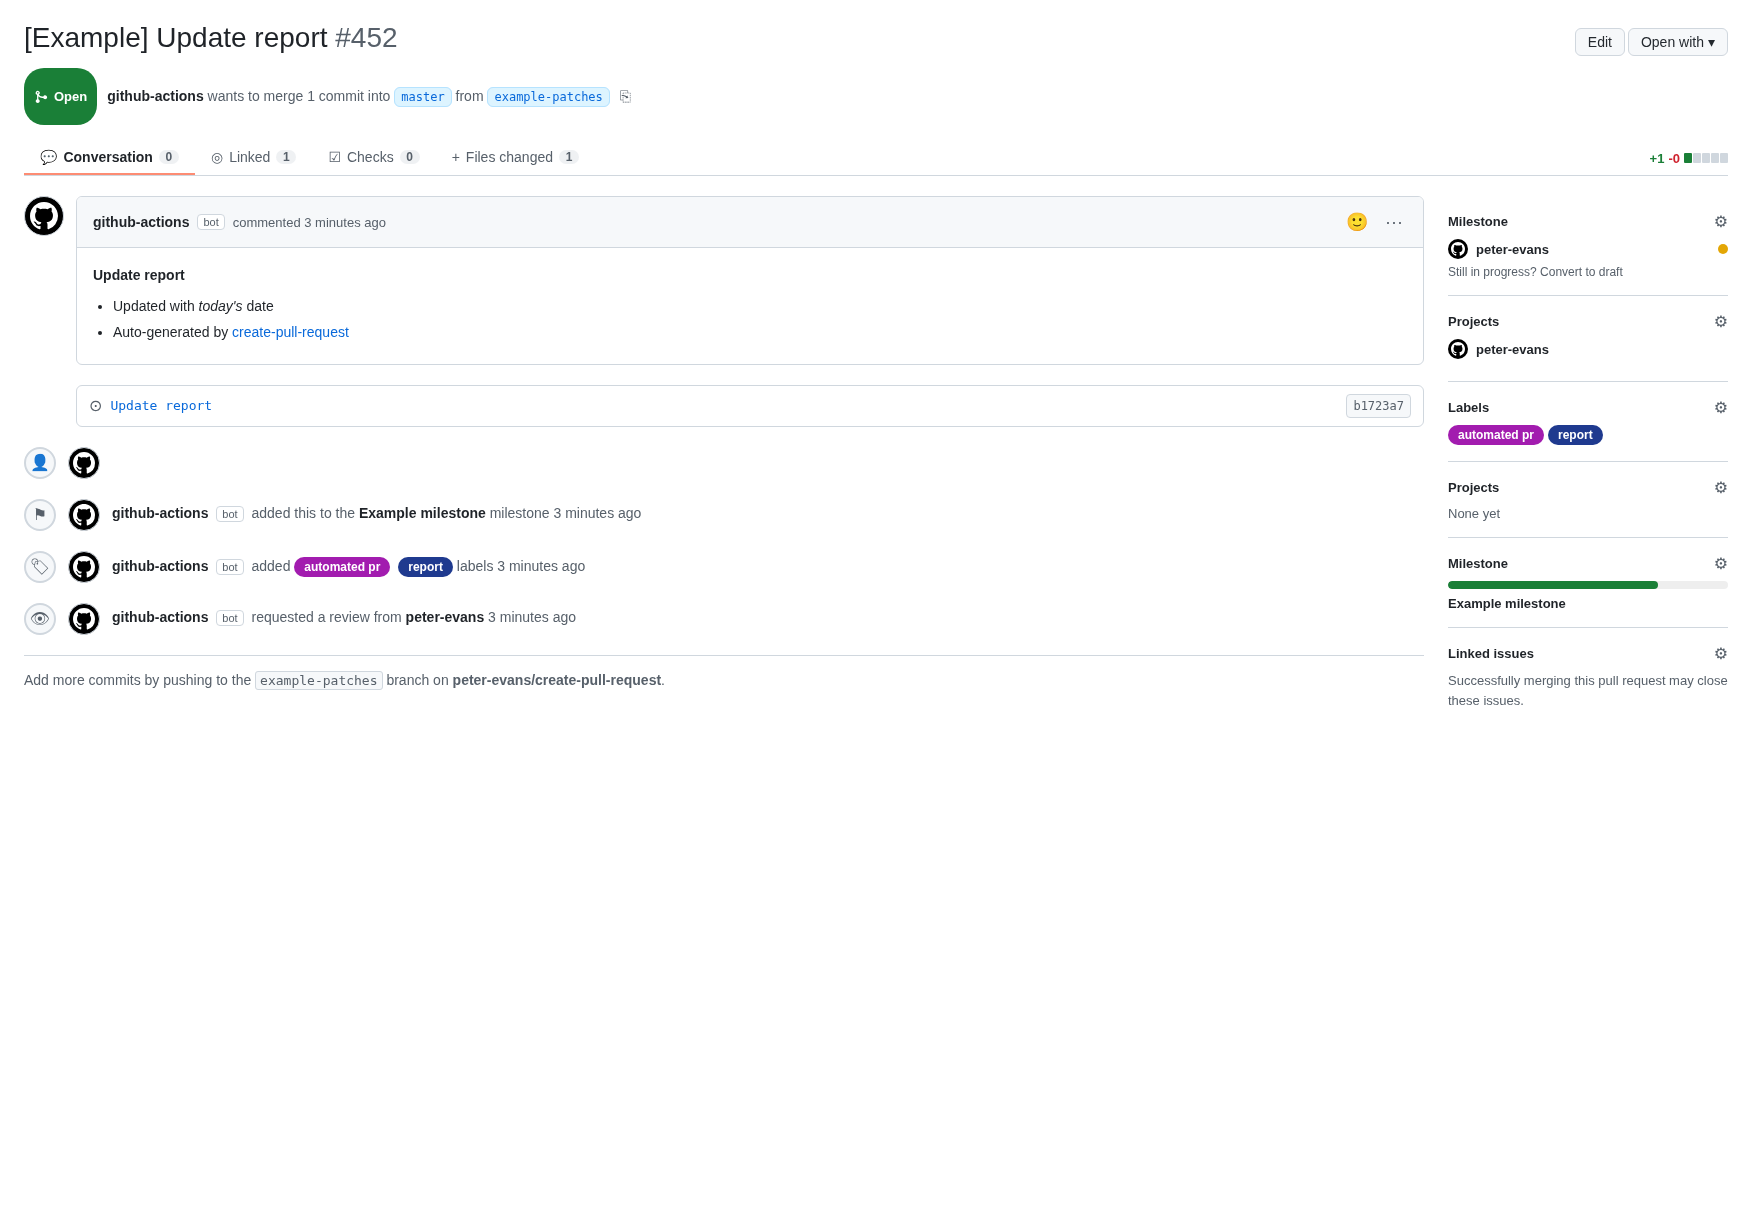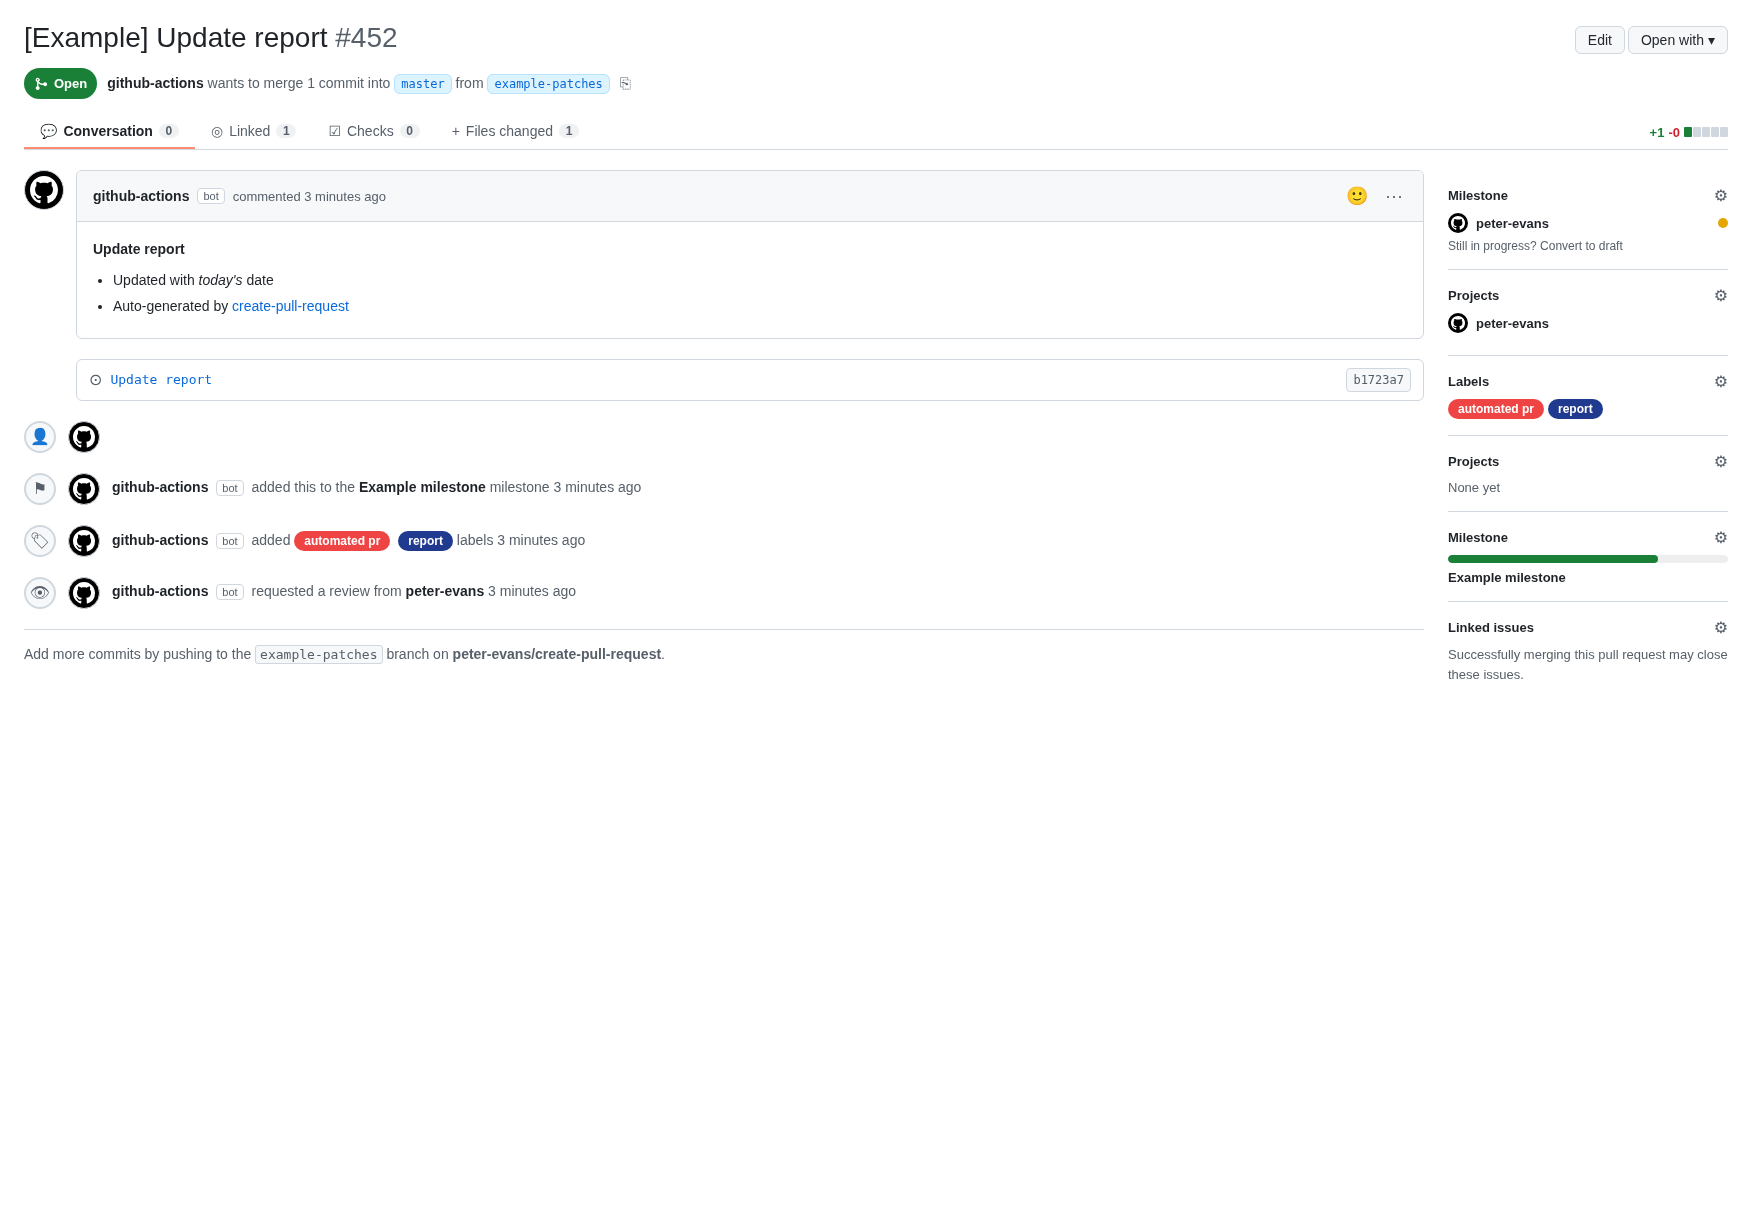--- a/index.html
+++ b/index.html
@@ -1,30 +1,30 @@
 <!DOCTYPE html>
 <html><head>
   <meta charset="utf-8">
   <style>
     * { box-sizing: border-box; margin: 0; padding: 0; }
     body { font-family: -apple-system, BlinkMacSystemFont, "Segoe UI", Helvetica, Arial, sans-serif; font-size: 14px; color: #1f2328; background: #fff; }
     
     .page { padding: 20px 24px; max-width: 1752px; }
     
     
-    .pr-header { display: flex; align-items: center; justify-content: space-between; margin-bottom: 12px; }
+    .pr-header { display: flex; align-items: flex-end; justify-content: space-between; margin-bottom: 12px; }
     .pr-title { font-size: 28px; font-weight: 400; color: #1f2328; line-height: 1.3; }
     .pr-title .pr-number { font-weight: 300; color: #57606a; }
     .header-actions { display: flex; gap: 3px; align-items: center; flex-shrink: 0; margin-top: 4px; }
     .btn { padding: 5px 12px; font-size: 14px; border: 1px solid #d0d7de; border-radius: 6px; background: #f6f8fa; color: #24292f; cursor: pointer; display: flex; align-items: center; gap: 4px; font-weight: 500; }
     .btn-dropdown { display: flex; align-items: center; gap: 4px; }
     
     
     .pr-meta { display: flex; align-items: center; gap: 10px; margin-bottom: 16px; flex-wrap: wrap; }
-    .status-badge { background: #1a7f37; color: white; padding: 8px 10px; border-radius: 20px; font-size: 13px; font-weight: 600; display: flex; align-items: center; gap: 6px; }
+    .status-badge { background: #1a7f37; color: white; padding: 21px 10px; border-radius: 20px; font-size: 13px; font-weight: 600; display: flex; align-items: center; gap: 6px; }
     .status-badge svg { width: 14px; height: 14px; fill: white; }
     .pr-meta-text { font-size: 14px; color: #57606a; }
     .pr-meta-text strong { color: #1f2328; }
     .branch-badge { background: #ddf4ff; color: #0969da; padding: 2px 6px; border-radius: 6px; font-size: 12px; font-family: monospace; border: 1px solid #b6e3ff; }
     
     
     .tabs { display: flex; border-bottom: 1px solid #d0d7de; margin-bottom: 20px; gap: 0; }
     .tab { padding: 8px 16px; font-size: 14px; color: #57606a; cursor: pointer; border-bottom: 2px solid transparent; display: flex; align-items: center; gap: 6px; text-decoration: none; white-space: nowrap; }
     .tab.active { color: #1f2328; border-bottom-color: #fd8c73; font-weight: 600; }
     .tab-count { background: #afb8c133; color: #57606a; border-radius: 20px; padding: 0 6px; font-size: 12px; font-weight: 600; min-width: 20px; text-align: center; display: inline-block; }
@@ -66,21 +66,21 @@
     .timeline-avatar { width: 32px; height: 32px; border-radius: 50%; background: #000; display: flex; align-items: center; justify-content: center; flex-shrink: 0; z-index: 1; border: 1px solid #d0d7de; }
     .timeline-avatar svg { width: 22px; height: 22px; fill: white; }
     .timeline-content { flex: 1; padding-top: 6px; font-size: 14px; color: #57606a; }
     .timeline-content strong { color: #1f2328; font-weight: 600; }
     
     
     .commit-item { border: 1px solid #d0d7de; border-radius: 6px; padding: 8px 12px; display: flex; align-items: center; justify-content: space-between; margin-bottom: 4px; background: #fff; }
     
     
     .label-badge { padding: 3px 10px; border-radius: 20px; font-size: 12px; font-weight: 600; display: inline-block; }
-    .label-orange { background: #ef4444; color: white; }
+    .label-orange { background: #a21caf; color: white; }
     .label-navy { background: #1f3a8f; color: white; }
     
     
     .footer-note { padding: 16px 0; font-size: 14px; color: #57606a; border-top: 1px solid #d0d7de; margin-top: 8px; }
     .footer-note code { font-family: monospace; font-size: 13px; background: #f6f8fa; padding: 1px 4px; border-radius: 3px; border: 1px solid #d0d7de; }
     
     
     .sidebar-section { border-bottom: 1px solid #d0d7de; padding: 16px 0; }
     .sidebar-section:last-child { border-bottom: none; }
     .sidebar-section-header { display: flex; align-items: center; justify-content: space-between; margin-bottom: 8px; }

